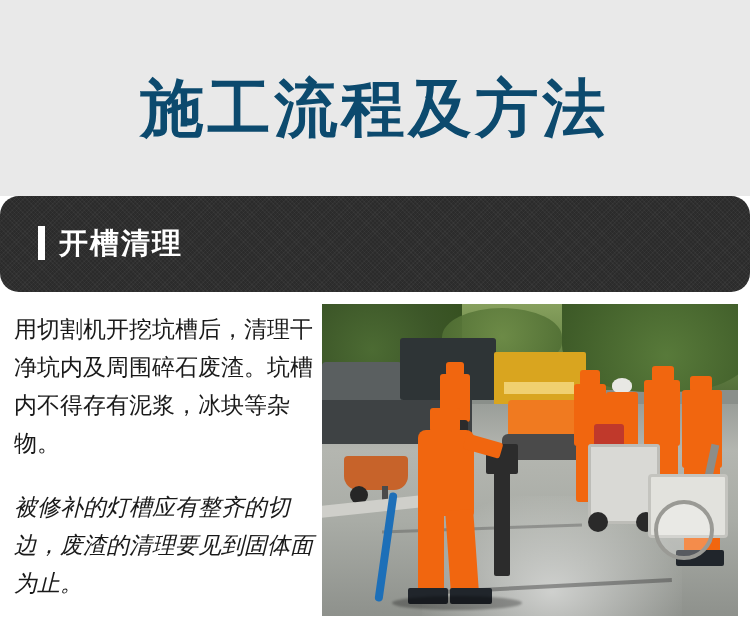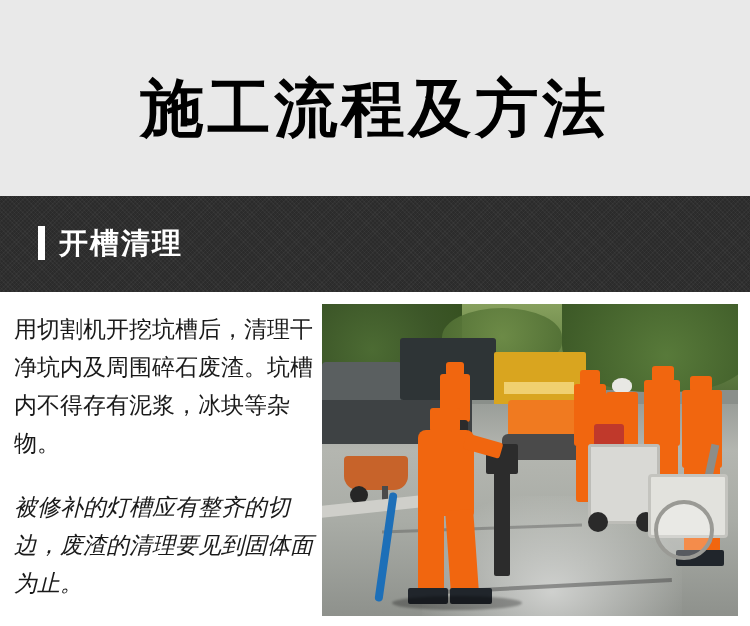--- a/index.html
+++ b/index.html
@@ -29,40 +29,41 @@
     height: 196px;
     background: #e9e9e9;
     display: flex;
     align-items: center;
     justify-content: center;
   }
   .header-title {
     font-family: "DejaVu Sans", "Liberation Sans", sans-serif;
     font-size: 63px;
     font-weight: bold;
-    color: #000000;
+    color: #0c4a6e;
     letter-spacing: 4px;
     line-height: 1;
     white-space: nowrap;
     margin-top: 20px;
   }
 
   
   .section-bar {
     position: absolute;
     left: 0;
     top: 196px;
     width: 750px;
     height: 96px;
     background:
       repeating-linear-gradient(45deg, rgba(255,255,255,0.035) 0px, rgba(255,255,255,0.035) 1px, rgba(0,0,0,0) 1px, rgba(0,0,0,0) 3px),
       repeating-linear-gradient(-45deg, rgba(255,255,255,0.03) 0px, rgba(255,255,255,0.03) 1px, rgba(0,0,0,0) 1px, rgba(0,0,0,0) 3px),
       #2b2b2b;
     display: flex;
     align-items: center;
+    border-radius: 19px;
   }
   .section-bar-inner {
     display: flex;
     align-items: center;
     margin-left: 38px;
     margin-top: -2px;
   }
   .section-accent {
     width: 7px;
     height: 34px;

